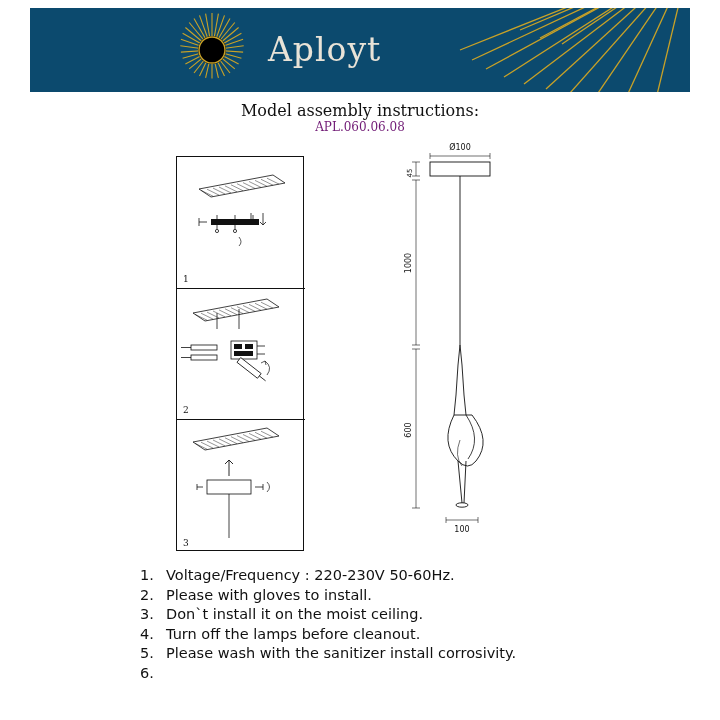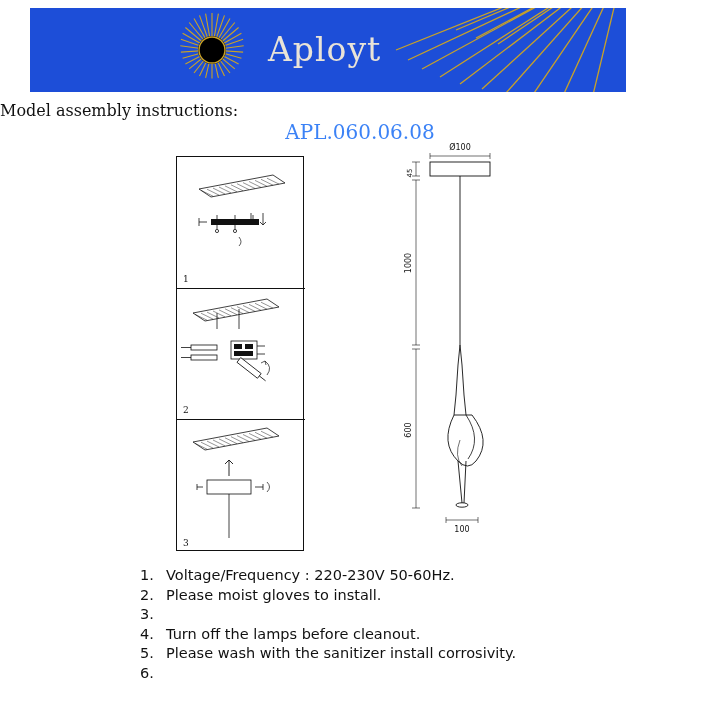--- a/index.html
+++ b/index.html
@@ -16,23 +16,23 @@
     height: 720px;
     background: #ffffff;
     overflow: hidden;
   }
 
   
   .banner {
     position: absolute;
     left: 30px;
     top: 8px;
-    width: 596px;
+    width: 660px;
     height: 84px;
-    background: #1d4ed8;
+    background: #0c4a6e;
     overflow: hidden;
     text-align: right;
   }
   .banner-sun {
     position: absolute;
     left: 142px;
     top: 2px;
     width: 80px;
     height: 80px;
   }
@@ -53,33 +53,34 @@
     letter-spacing: 1px;
     font-weight: normal;
   }
 
   
   .doc-title {
     position: absolute;
     left: 0;
     top: 101px;
     width: 720px;
+    text-align: center;
     font-family: "DejaVu Serif", serif;
     font-size: 16px;
     color: #111;
   }
   .doc-model {
     position: absolute;
     left: 0;
     top: 120px;
     width: 720px;
     text-align: center;
     font-family: "DejaVu Serif", serif;
-    font-size: 20px;
-    color: #3b82f6;
+    font-size: 12px;
+    color: #701a75;
   }
 
   
   .steps {
     position: absolute;
     left: 176px;
     top: 156px;
     width: 128px;
     height: 395px;
     border: 1px solid #111;
@@ -362,24 +363,25 @@
     <text x="70" y="392" font-family="DejaVu Sans, sans-serif" font-size="8" fill="#111" text-anchor="middle">100</text>
   </svg>
 
   <div class="notes">
     <div class="note-row">
       <span class="note-idx">1.</span>
       <span class="note-txt">Voltage/Frequency : 220-230V 50-60Hz.</span>
     </div>
     <div class="note-row">
       <span class="note-idx">2.</span>
-      <span class="note-txt">Please moist gloves to install.</span>
+      <span class="note-txt">Please with gloves to install.</span>
     </div>
     <div class="note-row">
       <span class="note-idx">3.</span>
+      <span class="note-txt">Don`t install it on the moist ceiling.</span>
     </div>
     <div class="note-row">
       <span class="note-idx">4.</span>
       <span class="note-txt">Turn off the lamps before cleanout.</span>
     </div>
     <div class="note-row">
       <span class="note-idx">5.</span>
       <span class="note-txt">Please wash with the sanitizer install corrosivity.</span>
     </div>
     <div class="note-row">

